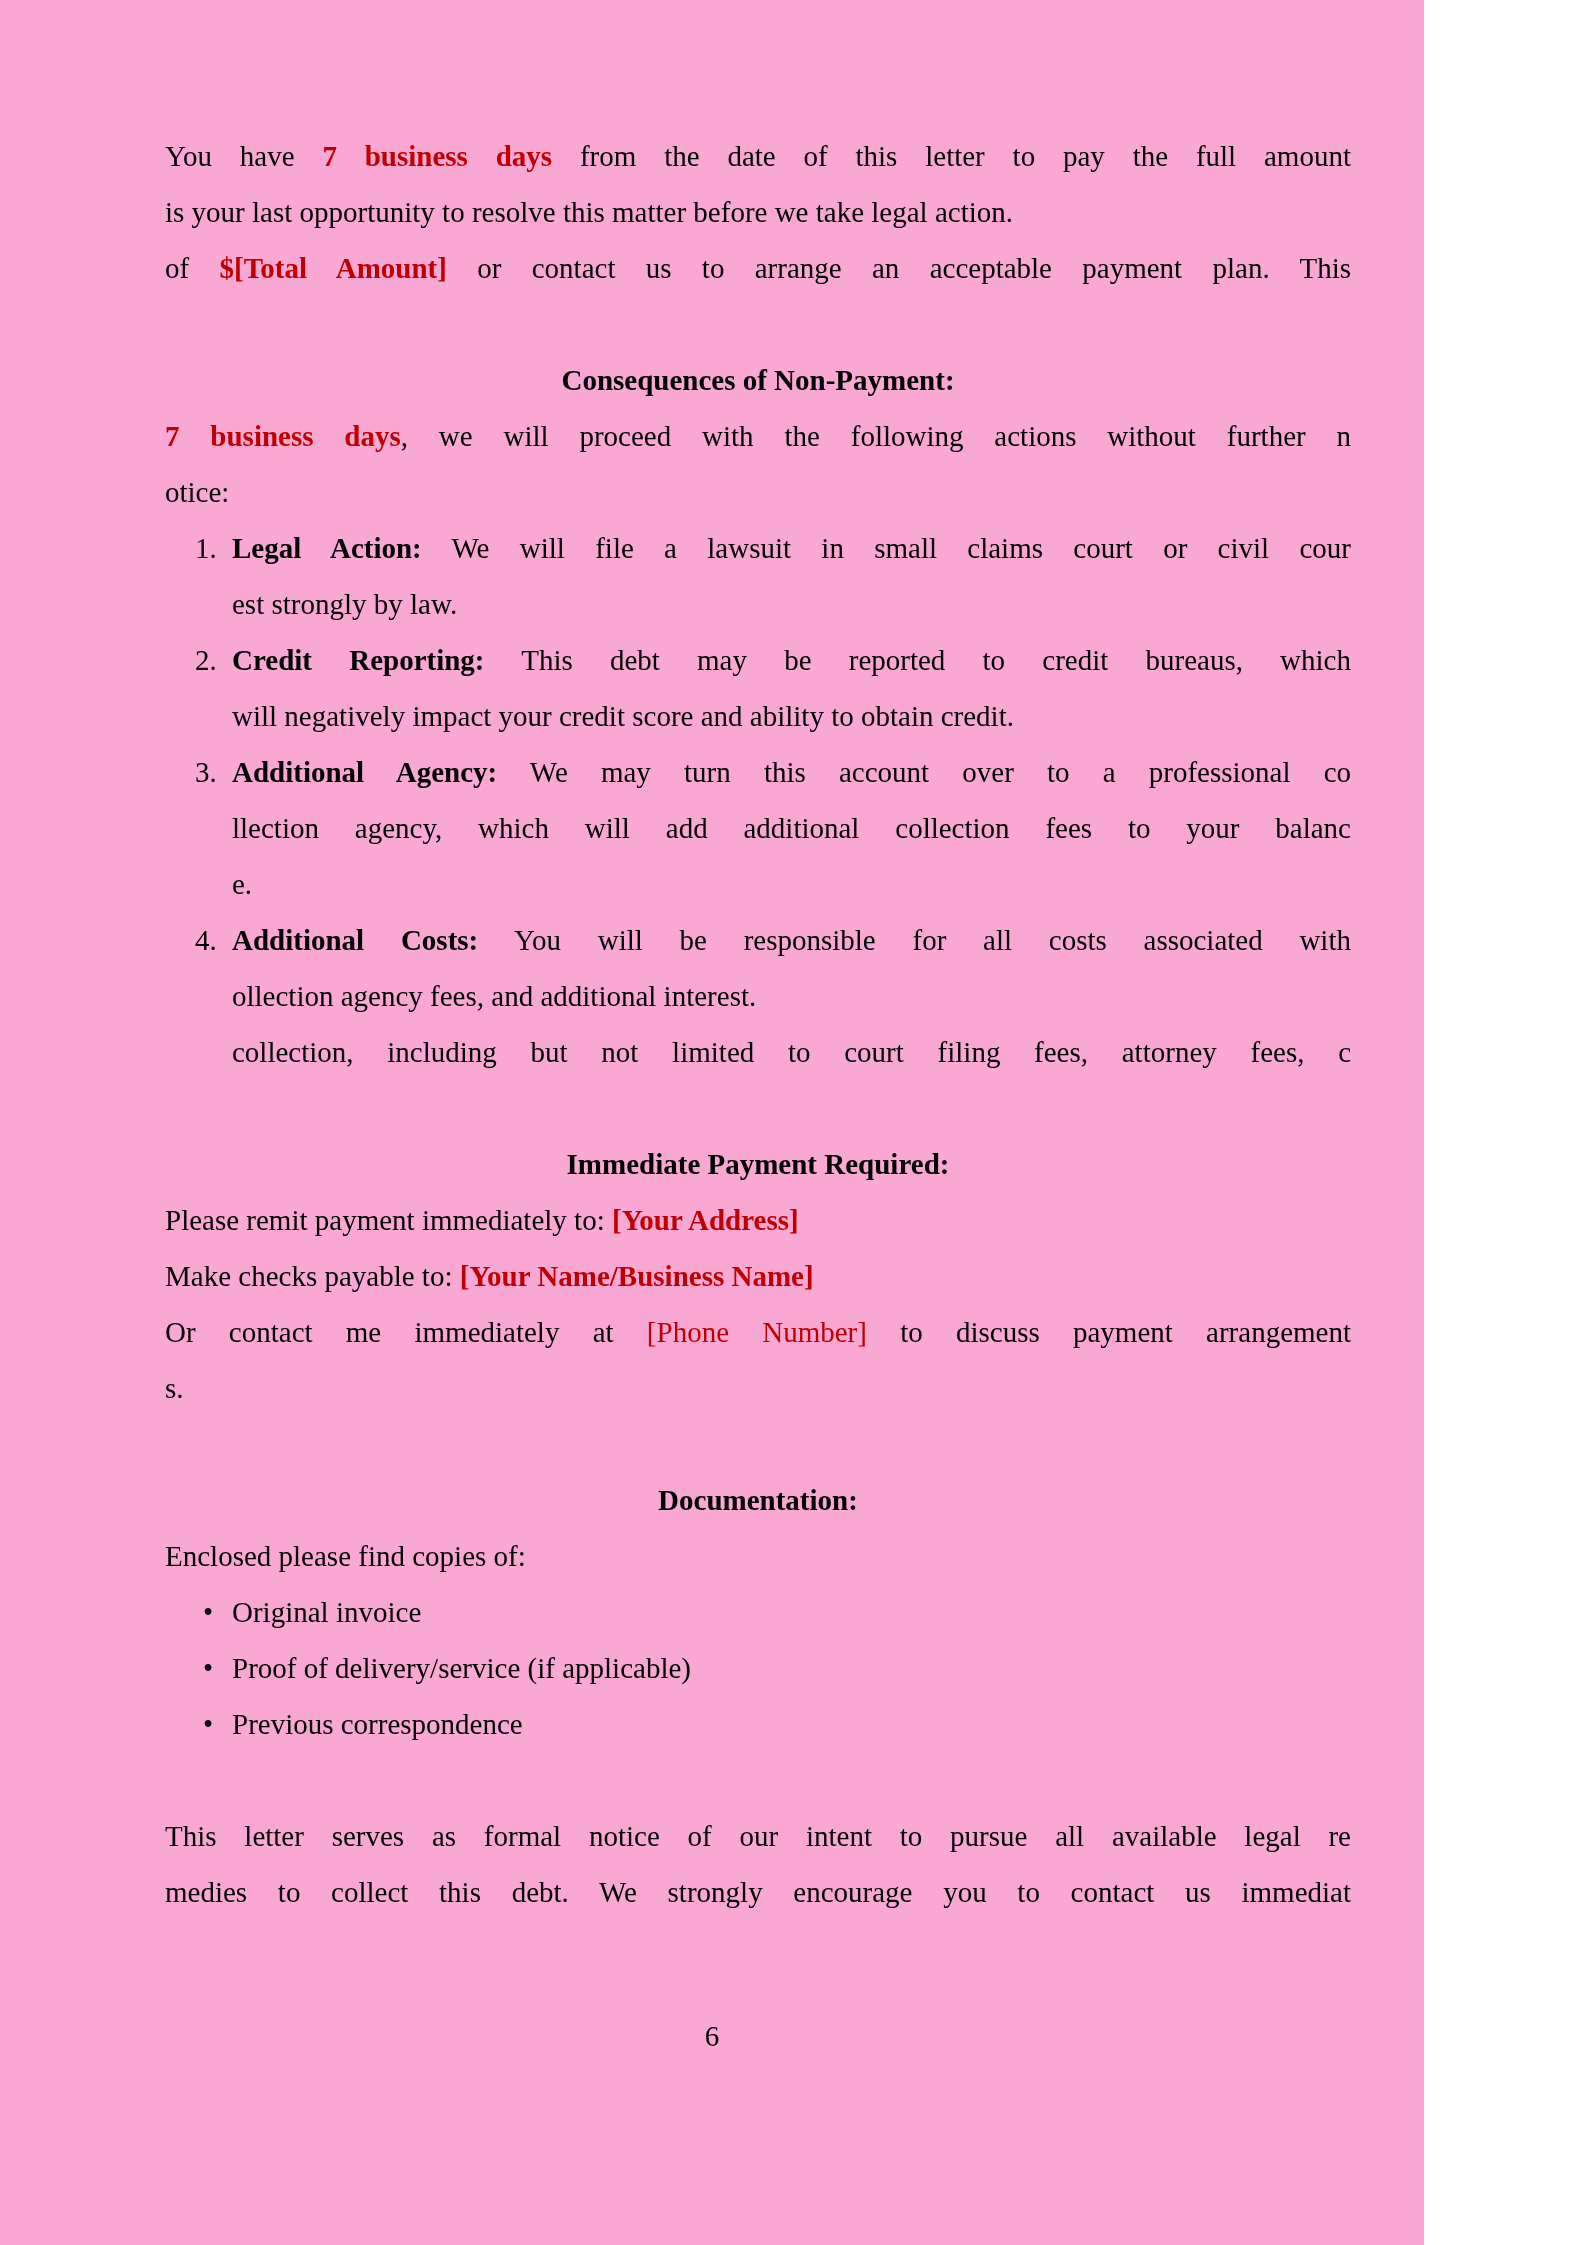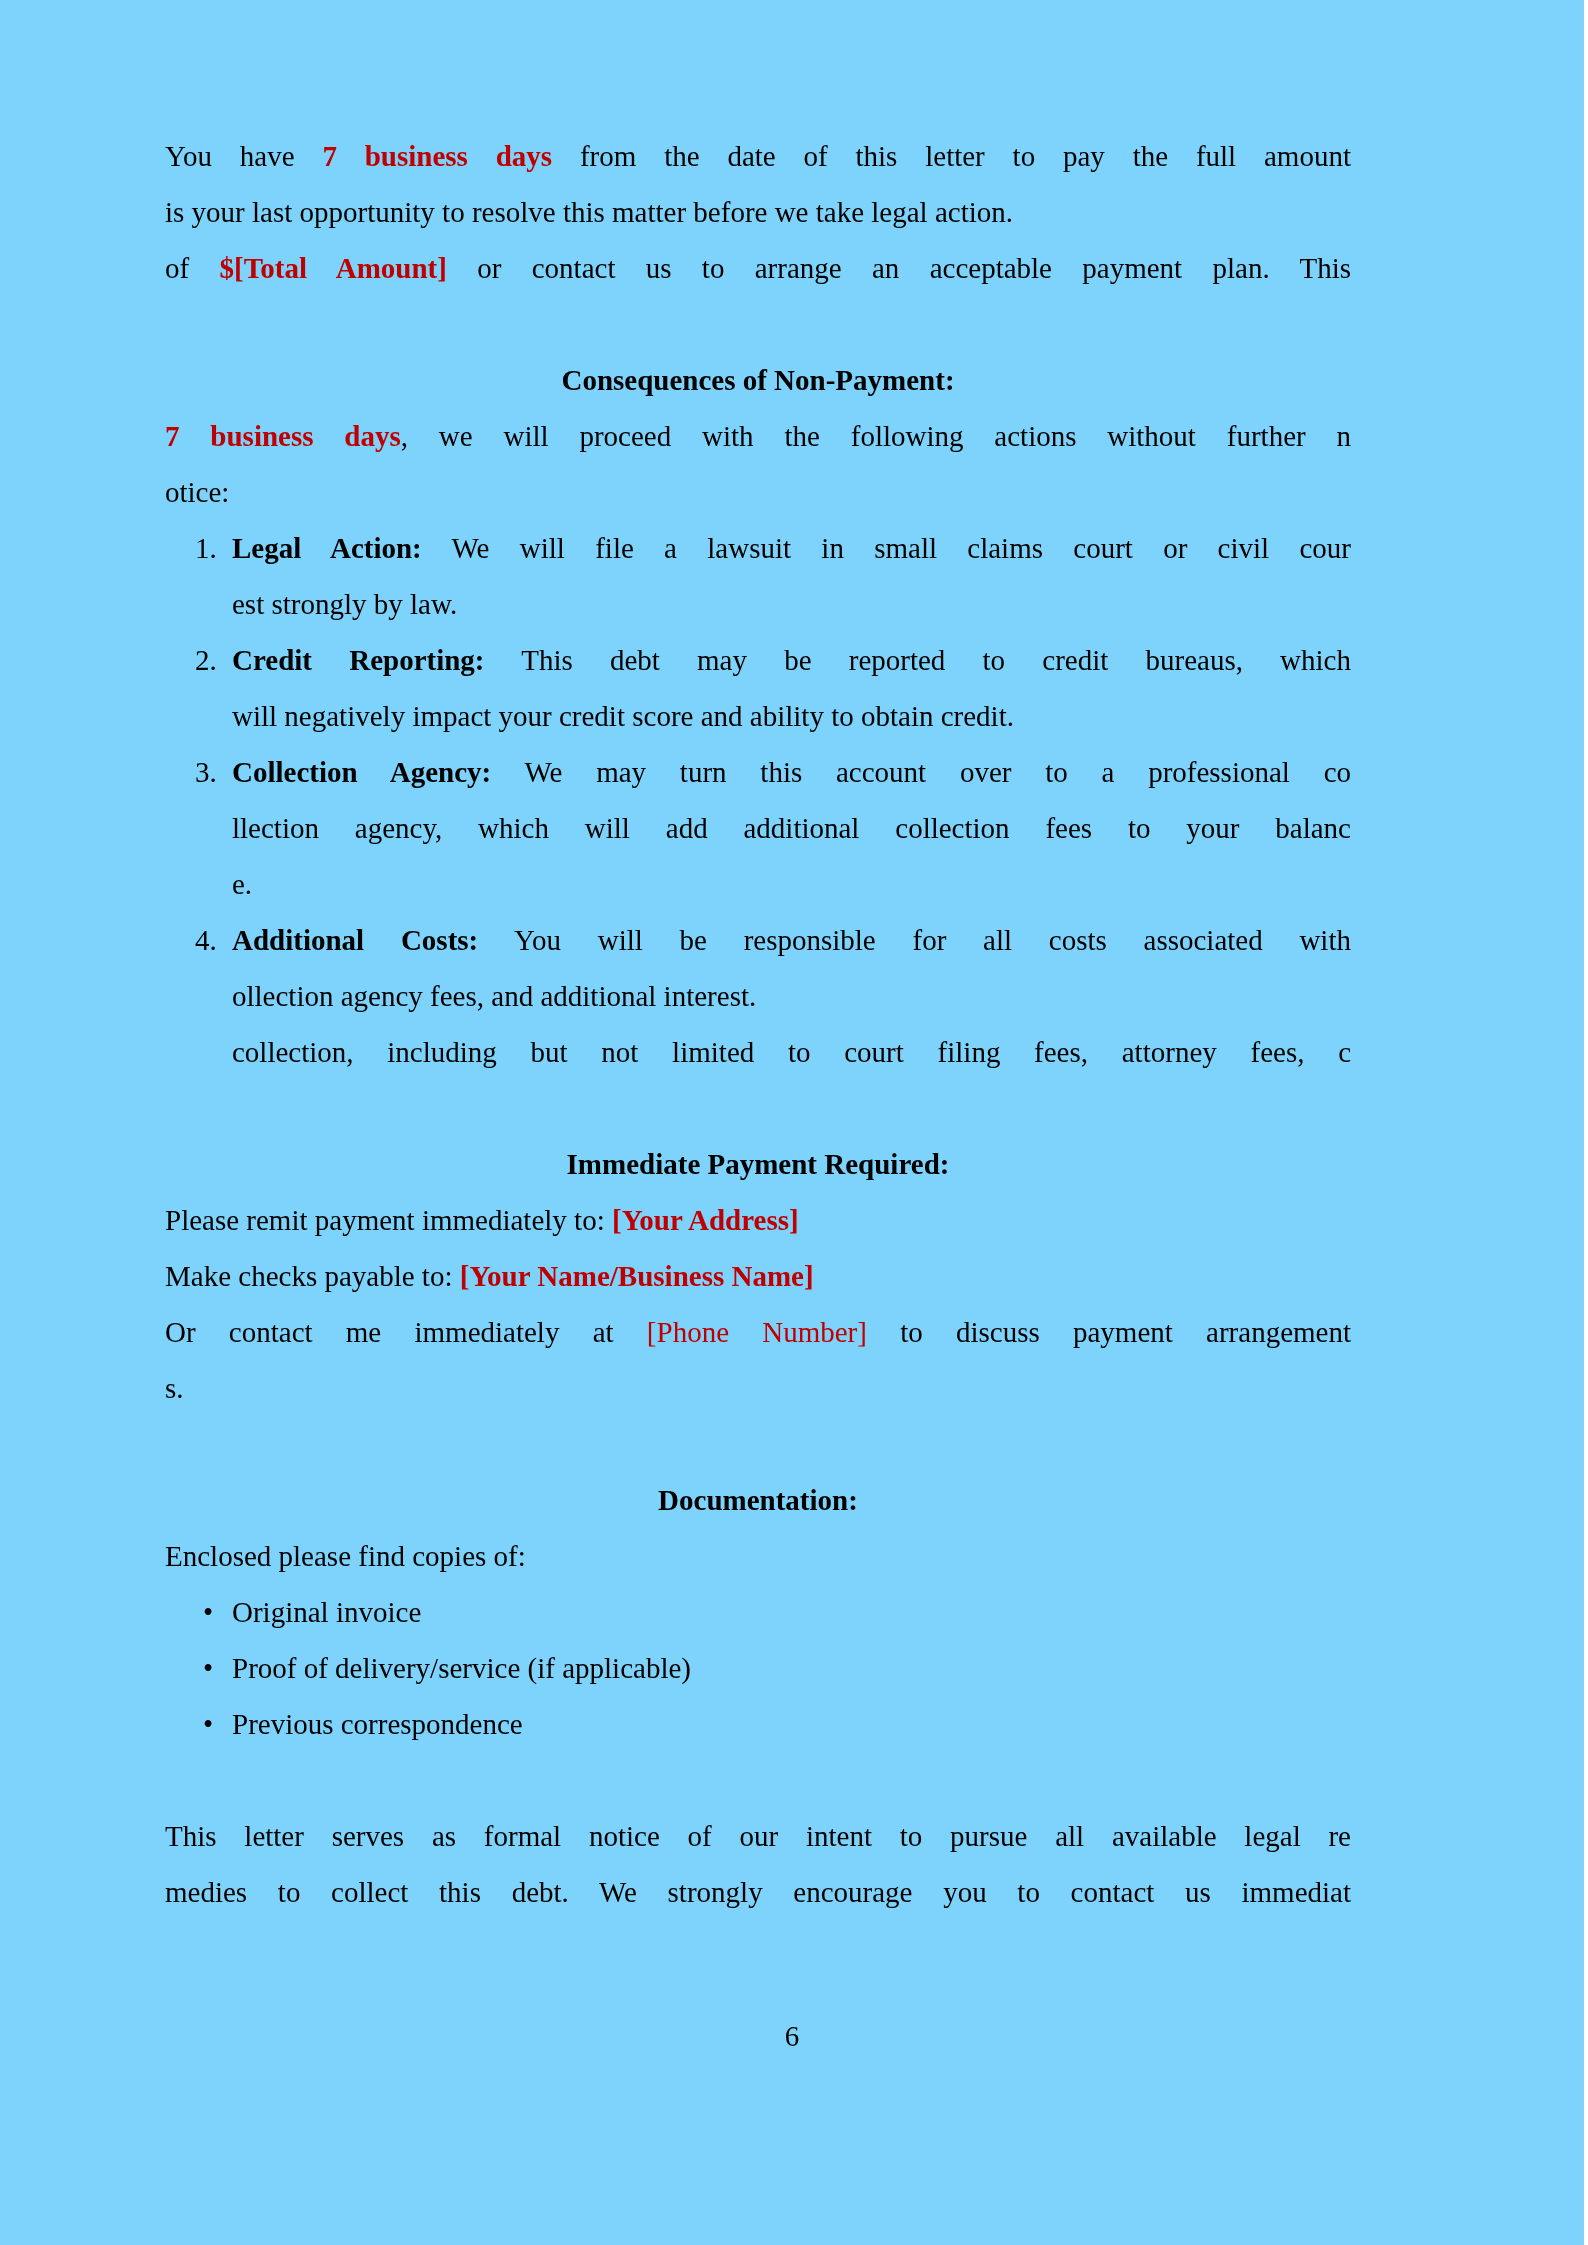--- a/index.html
+++ b/index.html
@@ -6,23 +6,23 @@
     margin: 0;
     padding: 0;
     background: #ffffff;
   }
   body {
     font-family: "Liberation Serif", "DejaVu Serif", serif;
     color: #000000;
   }
   .page {
     position: relative;
-    width: 1584px;
+    width: 1424px;
     height: 2245px;
-    background: #7dd3fc;
+    background: #f9a8d4;
     overflow: hidden;
   }
   .content {
     position: absolute;
     left: 165px;
     top: 128px;
     width: 1186px;
   }
   
   .ln {
@@ -135,21 +135,21 @@
         <div class="li">
           <div class="marker">2.</div>
           <div class="litext"><span class="bold">Credit Reporting:</span><span> This debt may be reported to credit bureaus, which</span></div>
         </div>
         <div class="ln ind last">will negatively impact your credit score and ability to obtain credit.</div>
       </div>
 
       <div>
         <div class="li">
           <div class="marker">3.</div>
-          <div class="litext"><span class="bold">Collection Agency:</span><span> We may turn this account over to a professional co</span></div>
+          <div class="litext"><span class="bold">Additional Agency:</span><span> We may turn this account over to a professional co</span></div>
         </div>
         <div class="ln ind">llection agency, which will add additional collection fees to your balanc</div>
         <div class="ln ind last">e.</div>
       </div>
 
       <div>
         <div class="li">
           <div class="marker">4.</div>
           <div class="litext"><span class="bold">Additional Costs:</span><span> You will be responsible for all costs associated with</span></div>
         </div>

